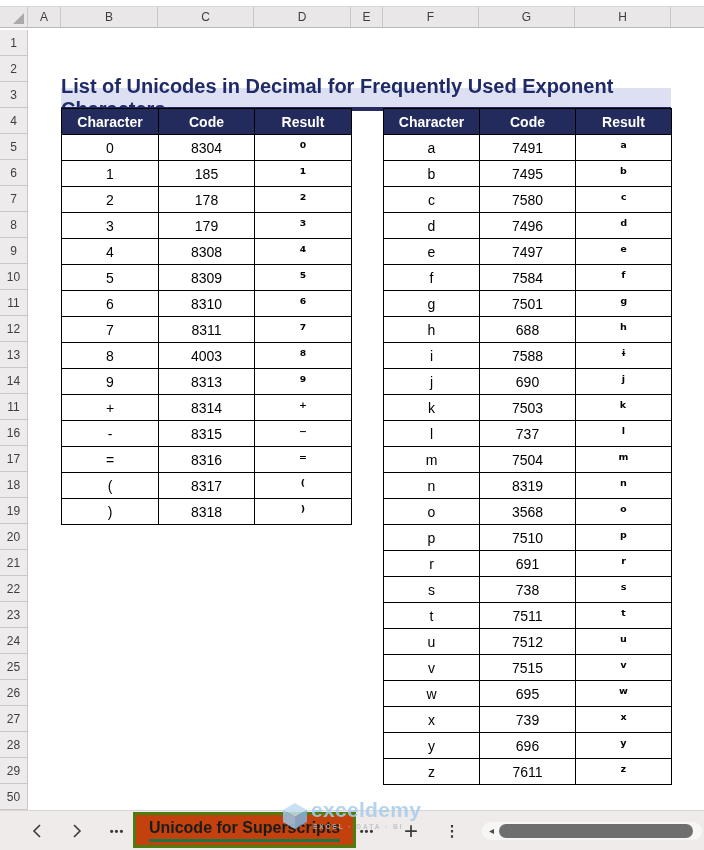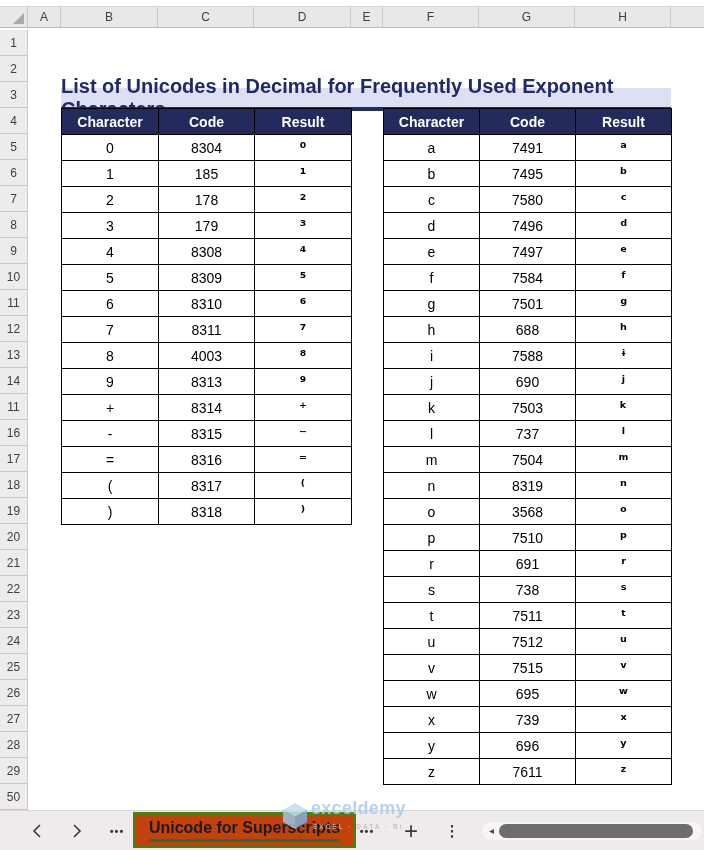--- a/index.html
+++ b/index.html
@@ -77,21 +77,21 @@
   .scroll-track { position:absolute; left:482px; right:2px; top:11px; height:18px;
                   background:#F8F5F5; border-radius:9px; }
   .scroll-arrow { position:absolute; left:7px; top:3px; font-size:10px; color:#4D4D4D; }
   .scroll-thumb { position:absolute; left:17px; right:9px; top:2px; height:14px;
                   border-radius:7px; background:#6E6E6E; }
 
   
   .watermark { position:absolute; left:282px; top:798px; width:160px; height:40px;
                opacity:0.85; z-index:50; pointer-events:none; }
   .wm-cube { position:absolute; left:0; top:4px; }
-  .wm-brand { position:absolute; left:29px; top:0px; font-size:18px; font-weight:bold;
+  .wm-brand { position:absolute; left:29px; top:0px; font-size:21px; font-weight:bold;
               color:#A7CCEA; letter-spacing:0.3px; }
   .wm-tagline { position:absolute; left:31px; top:25px; font-size:6.5px; letter-spacing:2px;
                 color:#BFBCBC; font-weight:bold; white-space:nowrap; }
 </style>
 </head>
 <body>
 
 <div class="app">
 
   <div class="col-strip">

